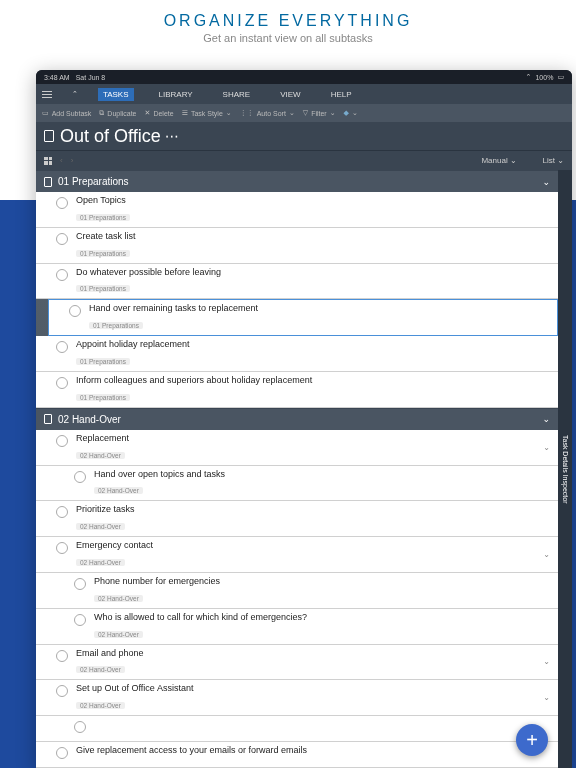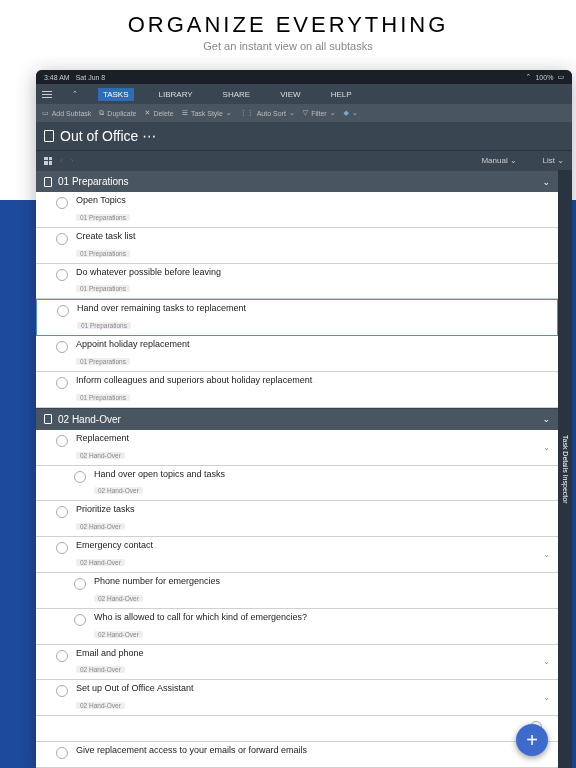--- a/index.html
+++ b/index.html
@@ -1,43 +1,43 @@
 <!DOCTYPE html>
 <html><head>
 <meta charset="utf-8">
 <style>
 * { margin: 0; padding: 0; box-sizing: border-box; font-family: -apple-system, BlinkMacSystemFont, "Segoe UI", sans-serif; }
 body { width: 576px; height: 768px; background: #fff; overflow: hidden; position: relative; }
 .promo-header { text-align: center; padding: 12px 0 8px; }
-.promo-title { font-size: 22px; font-weight: 300; letter-spacing: 3px; color: #000000; }
+.promo-title { font-size: 16px; font-weight: 300; letter-spacing: 3px; color: #0369a1; }
 .promo-subtitle { font-size: 11px; color: #888; margin-top: 2px; }
 .blue-bg { position: absolute; top: 200px; left: 0; right: 0; bottom: 0; background: #1e4a9e; z-index: 0; }
 .device { position: absolute; top: 70px; left: 36px; right: 4px; bottom: 0; background: #2a3440; border-radius: 6px 6px 0 0; box-shadow: 0 4px 20px rgba(0,0,0,0.3); z-index: 1; overflow: hidden; }
 .status-bar { height: 14px; background: #1a1f28; display: flex; align-items: center; justify-content: space-between; padding: 0 8px; font-size: 7px; color: #ccc; }
 .status-left { display: flex; gap: 6px; }
 .status-right { display: flex; gap: 4px; align-items: center; }
 .menu-bar { height: 20px; background: #3a4552; display: flex; align-items: center; padding: 0 6px; font-size: 8px; color: #ddd; gap: 20px; }
 .menu-btn { padding: 2px 5px; cursor: pointer; }
 .menu-btn.active { background: #2d6db8; color: #fff; }
 .toolbar { height: 18px; background: #4a5562; display: flex; align-items: center; padding: 0 6px; font-size: 7px; color: #bbb; gap: 8px; }
 .toolbar-item { display: flex; align-items: center; gap: 3px; cursor: pointer; }
 .title-bar { height: 28px; background: #3a4552; display: flex; align-items: center; padding: 0 8px; color: #fff; }
 .title-icon { width: 10px; height: 12px; border: 1px solid #fff; border-radius: 1px; margin-right: 6px; }
-.title-text { font-size: 14px; font-weight: 500; }
+.title-text { font-size: 18px; font-weight: 500; }
 .title-dots { margin-left: 4px; font-size: 14px; }
 .subnav { height: 20px; background: #3a4552; display: flex; align-items: center; justify-content: space-between; padding: 0 8px; font-size: 8px; color: #ccc; border-top: 1px solid #2a3440; }
 .subnav-left { display: flex; gap: 8px; align-items: center; }
 .subnav-right { display: flex; gap: 26px; }
 .content { position: absolute; top: 100px; left: 0; right: 14px; bottom: 0; overflow-y: auto; background: linear-gradient(180deg,#5a6570 0%,#3a4552 100%); }
 .section-header { height: 22px; background: #4a5562; display: flex; align-items: center; padding: 0 8px; color: #fff; font-size: 10px; font-weight: 500; position: relative; border-top: 1px solid #3a4552; }
 .section-icon { width: 8px; height: 10px; border: 1px solid #fff; border-radius: 1px; margin-right: 6px; }
 .chev { position: absolute; right: 8px; font-size: 9px; }
 .task-row { background: #fff; border-bottom: 1px solid #d0d0d0; padding: 3px 8px 3px 20px; position: relative; display: flex; align-items: flex-start; min-height: 26px; }
-.task-row.indent { padding-left: 38px; justify-content: flex-end; }
-.task-row.highlighted { border: 1px solid #4a90d9; }
+.task-row.indent { padding-left: 38px; }
+.task-row.highlighted { border: 1px solid #4a90d9; margin-left: 12px; }
 .circle { width: 12px; height: 12px; border: 1.5px solid #aaa; border-radius: 50%; margin-right: 8px; margin-top: 2px; flex-shrink: 0; }
 .task-body { flex: 1; }
 .task-title { font-size: 9px; color: #222; line-height: 1.2; }
 .task-tag { display: inline-block; font-size: 6.5px; color: #888; background: #eee; padding: 0px 4px; border-radius: 2px; margin-top: 1px; }
 .task-chev { font-size: 8px; color: #888; margin-left: 4px; align-self: center; }
 .inspector { position: absolute; right: 0; top: 100px; bottom: 0; width: 14px; background: #2a3440; color: #fff; font-size: 7px; writing-mode: vertical-rl; text-align: center; display: flex; align-items: center; justify-content: center; }
 .fab { position: absolute; right: 24px; bottom: 12px; width: 32px; height: 32px; border-radius: 50%; background: #3d6acc; color: #fff; display: flex; align-items: center; justify-content: center; font-size: 20px; box-shadow: 0 2px 6px rgba(0,0,0,0.4); z-index: 5; }
 .grid-icon { width: 8px; height: 8px; display: inline-grid; grid-template: 1fr 1fr/1fr 1fr; gap: 1px; }
 .grid-icon span { background: #ccc; }
 .hamburger { display: flex; flex-direction: column; gap: 2px; }

